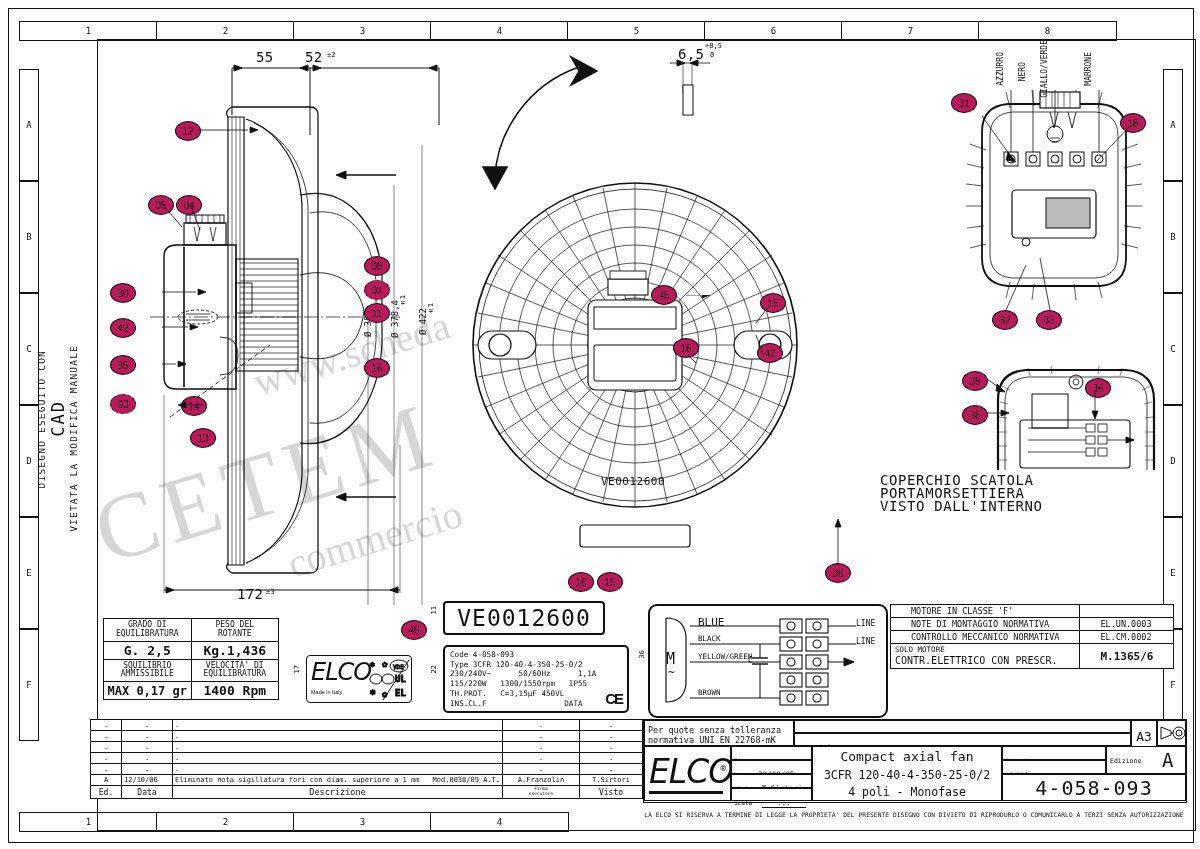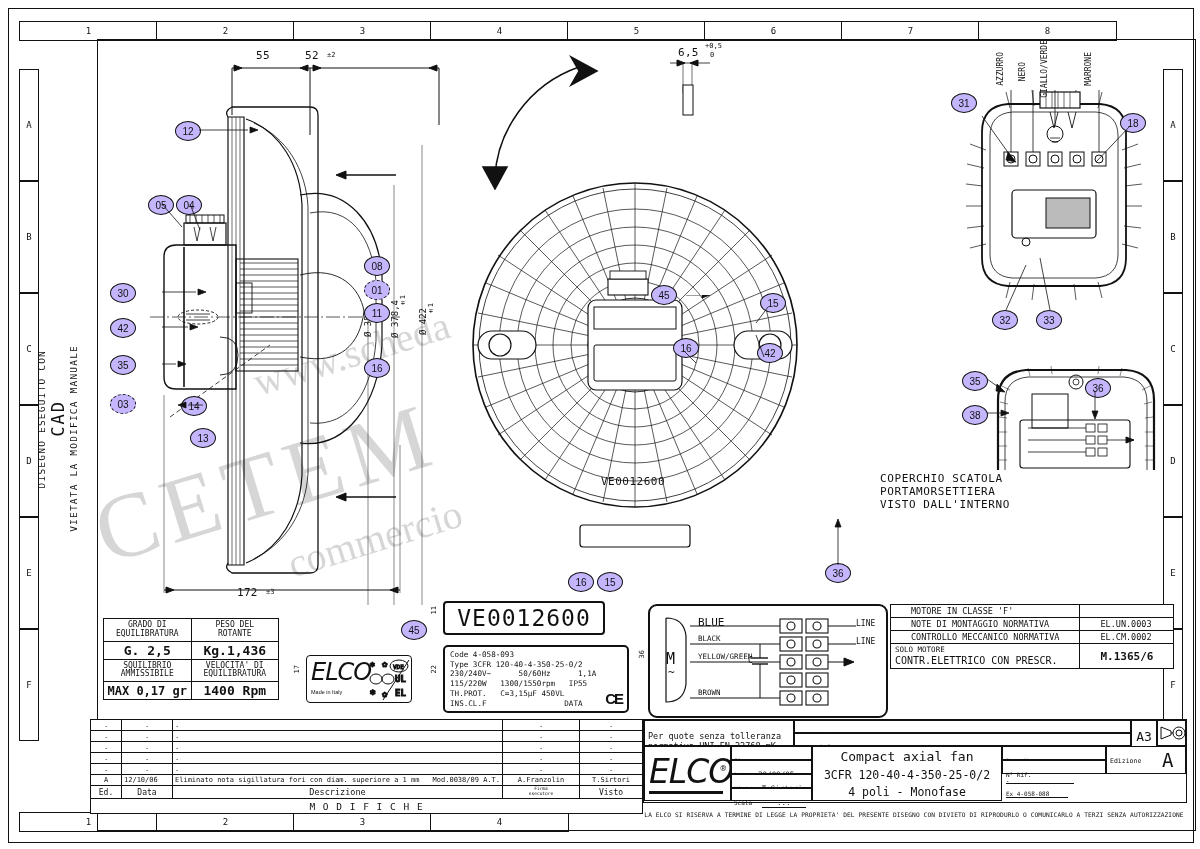--- a/index.html
+++ b/index.html
@@ -16,27 +16,27 @@
   .colcellb{position:absolute;bottom:10px;height:18px;border:1px solid #111;
            font-size:9px;display:flex;align-items:center;justify-content:center;background:#fff;}
   .rowcell{position:absolute;left:10px;width:18px;border:1px solid #111;font-size:9px;
            display:flex;align-items:center;justify-content:center;background:#fff;}
   .rowcellr{position:absolute;right:10px;width:18px;border:1px solid #111;font-size:9px;
            display:flex;align-items:center;justify-content:center;background:#fff;}
   
   .vert{position:absolute;writing-mode:vertical-rl;transform:rotate(180deg);
         font-size:9.5px;letter-spacing:1.2px;white-space:nowrap;}
   
-  .t{position:absolute;font-size:11px;white-space:nowrap;letter-spacing:.3px;}
+  .t{position:absolute;font-size:14px;white-space:nowrap;letter-spacing:.3px;}
   .t7{position:absolute;font-size:7px;white-space:nowrap;}
   .t10{position:absolute;font-size:10px;white-space:nowrap;}
   .tv{position:absolute;font-size:9px;white-space:nowrap;writing-mode:vertical-rl;transform:rotate(180deg);}
   
   .bal{position:absolute;width:24px;height:18px;border:1.2px solid #111;border-radius:50%;
-       font-size:10px;display:flex;align-items:center;justify-content:center;background:#c4b5fd;
+       font-size:10px;display:flex;align-items:center;justify-content:center;background:#be185d;
        font-family:"Liberation Sans",sans-serif;}
   .bal.dash{border-style:dashed;}
   
   table{border-collapse:collapse;}
   
   #baltbl{position:absolute;left:103px;top:618px;width:176px;border:1.5px solid #111;}
   #baltbl td{border:1px solid #111;width:50%;text-align:center;vertical-align:middle;}
   .cap{font-size:8px;line-height:1.1;padding:2px 1px;}
   .val{font-size:13px;font-weight:bold;padding:1px;font-family:"DejaVu Sans Mono",monospace;}
   
@@ -722,29 +722,26 @@
     <td style="text-align:center">T.Sirtori</td>
   </tr>
   <tr>
     <td style="text-align:center;font-size:8px;height:12px">Ed.</td>
     <td style="text-align:center;font-size:8px">Data</td>
     <td style="text-align:center;font-size:8.5px">Descrizione</td>
     <td style="text-align:center;font-size:4.5px;line-height:1.1;white-space:pre-line">Firma
 esecutore</td>
     <td style="text-align:center;font-size:8px">Visto</td>
   </tr>
-  <tr>
-    <td colspan="5" style="text-align:center;font-size:9.5px;height:14px;letter-spacing:1px">M O D I F I C H E</td>
-  </tr>
 </tbody>
   </table>
 
 <div id="title">
 
-  <div class="tb" style="left:0;top:0;width:150px;height:26px;padding:10px 3px;">
+  <div class="tb" style="left:0;top:0;width:150px;height:26px;padding:4px 3px;">
     <div style="font-size:8.5px">Per quote senza tolleranza</div>
     <div style="font-size:8.5px">normativa UNI EN 22768-mK</div>
   </div>
 
   <div class="tb" style="left:150px;top:0;width:337px;height:13px;padding:1px 3px;">
     <span style="font-size:7px">Trattamento</span>
     <span style="font-size:7px;border-bottom:1px solid #111;display:inline-block;width:260px">.</span>
   </div>
   <div class="tb" style="left:150px;top:13px;width:337px;height:13px;padding:1px 3px;">
     <span style="font-size:7px">Materiale</span>
@@ -798,15 +795,16 @@
   <div class="tb" style="left:358px;top:40px;width:104px;height:14px;padding:1px 3px">
     <span style="font-size:6px">N° Rif.</span>
     <span style="font-size:6px;border-bottom:1px solid #111;display:inline-block;width:62px">Ex 4-058-088</span>
   </div>
 
   <div class="tb" style="left:462px;top:26px;width:80px;height:28px;">
     <span style="position:absolute;left:3px;top:10px;font-size:6.5px">Edizione</span>
     <span style="position:absolute;left:55px;top:2px;font-size:19px">A</span>
   </div>
 
+  <div class="tb" style="left:358px;top:54px;width:184px;height:27px;display:flex;align-items:center;justify-content:center;font-size:20px;letter-spacing:1px">4-058-093</div>
 </div>
 
 <div class="foot">LA ELCO SI RISERVA A TERMINE DI LEGGE LA PROPRIETA' DEL PRESENTE DISEGNO CON DIVIETO DI RIPRODURLO O COMUNICARLO A TERZI SENZA AUTORIZZAZIONE</div>
 
 </body></html>

